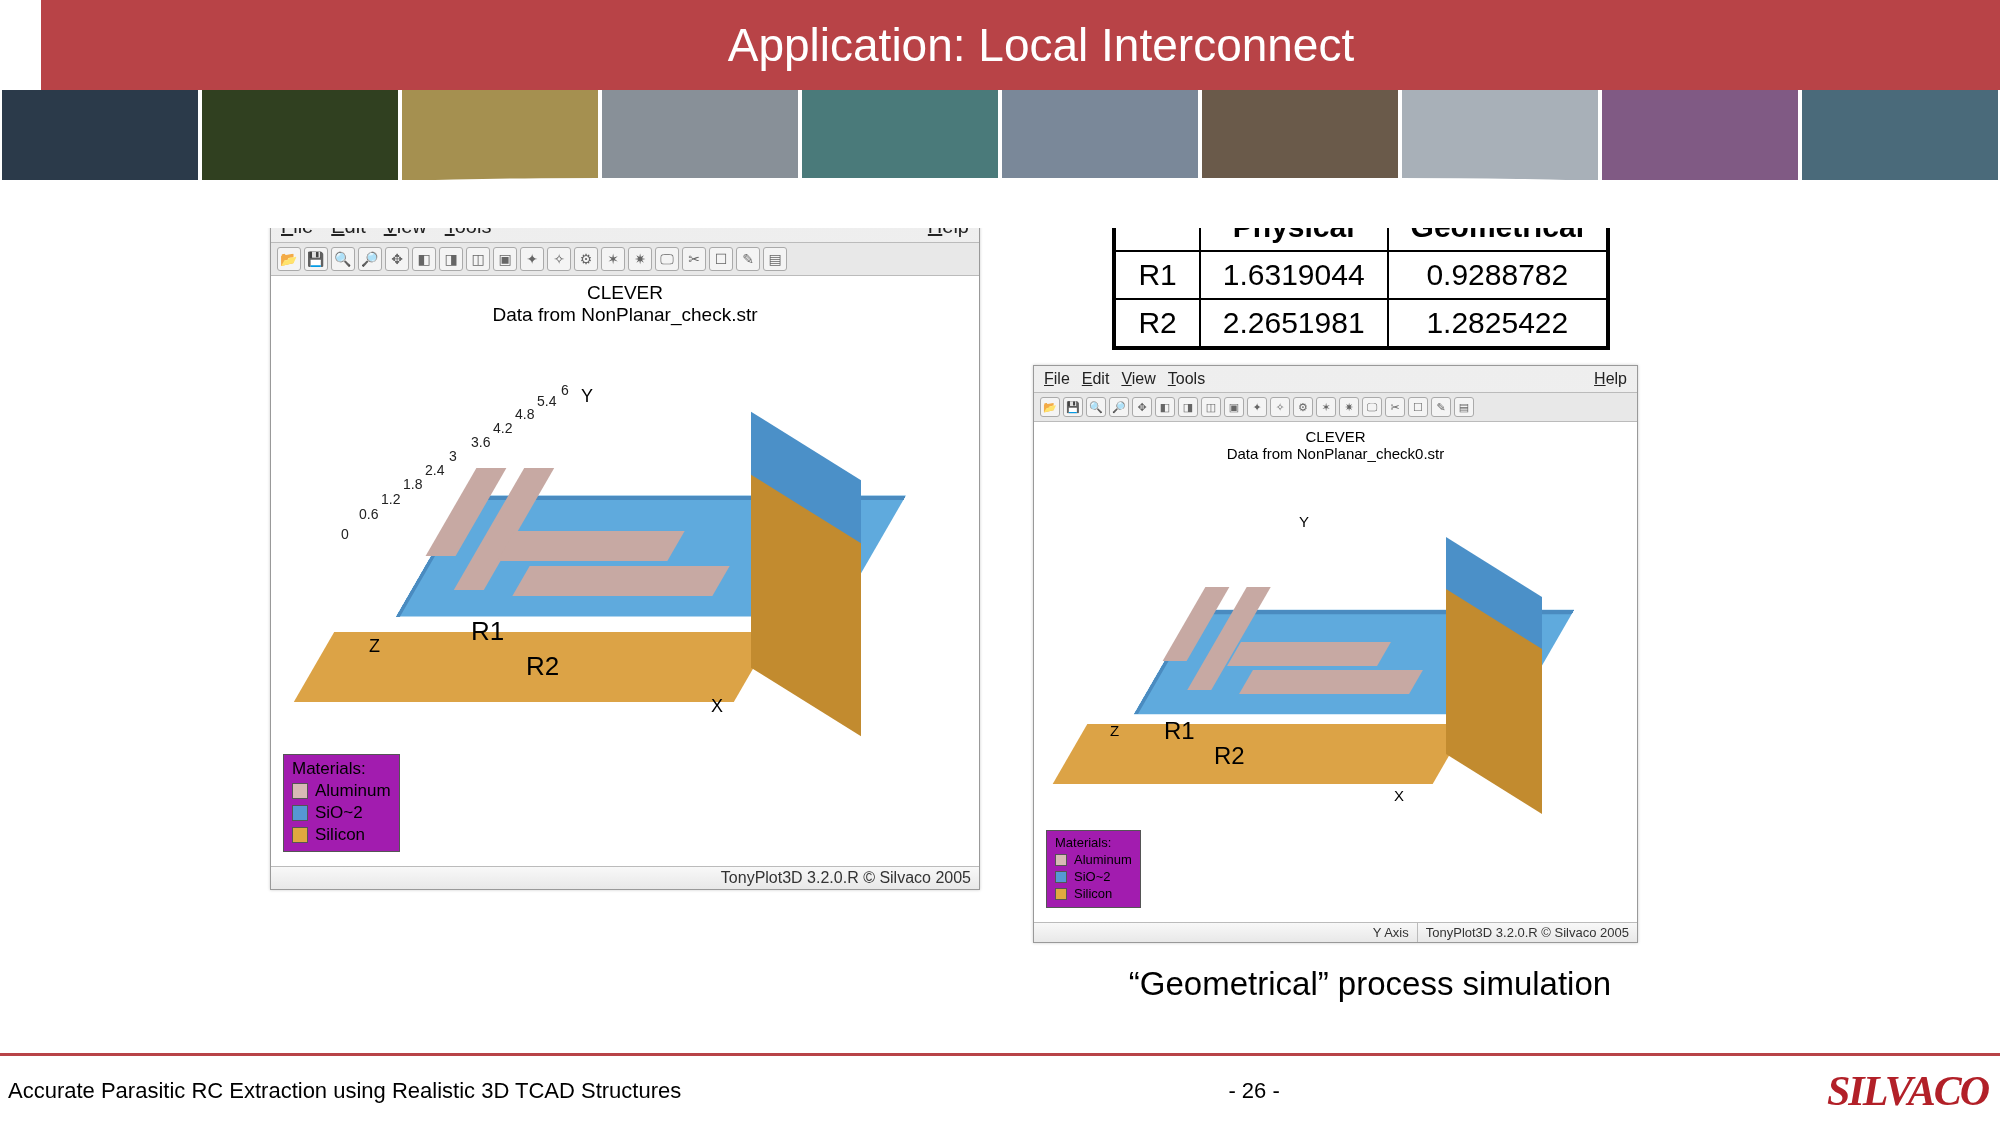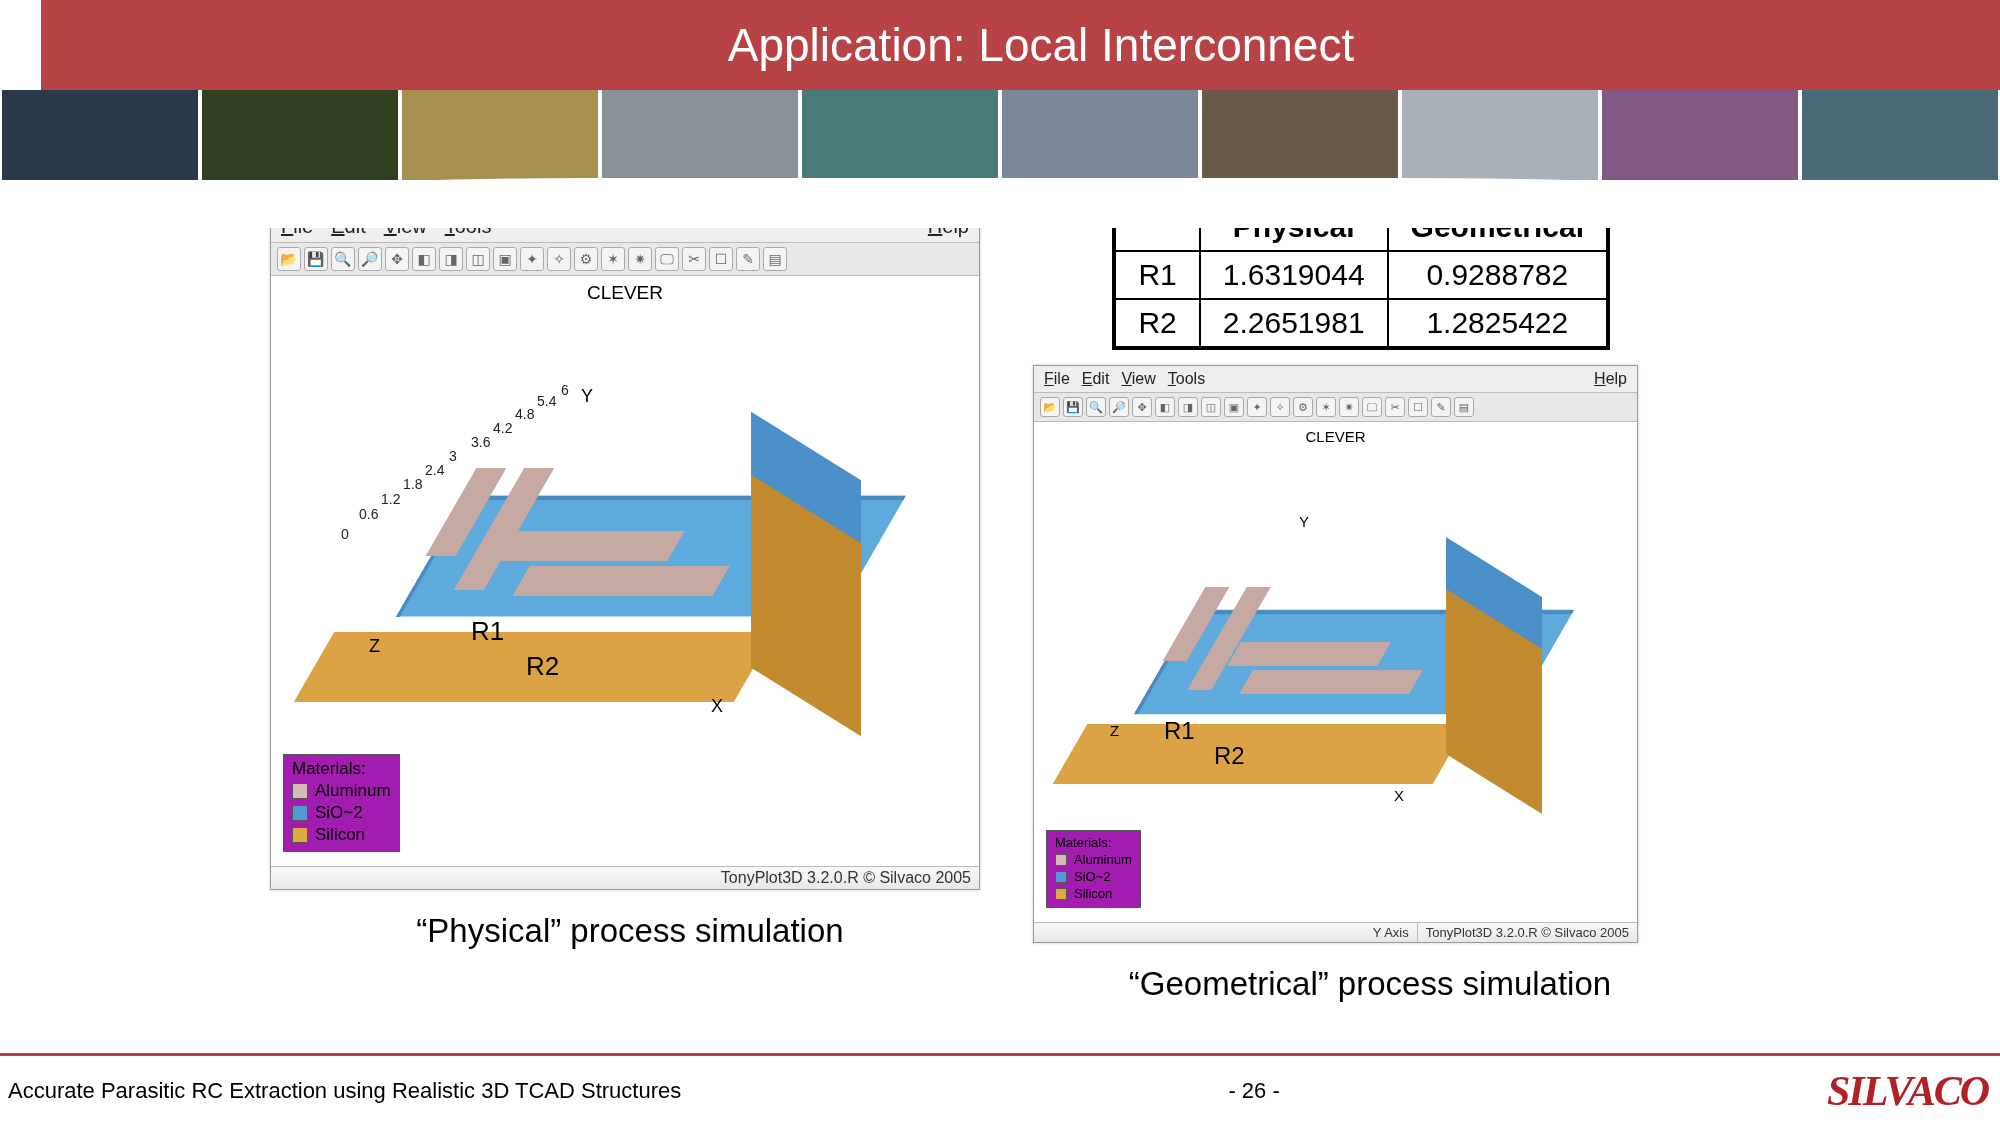--- a/index.html
+++ b/index.html
@@ -296,20 +296,21 @@
         <span class="tb">✷</span>
         <span class="tb">🖵</span>
         <span class="tb">✂</span>
         <span class="tb">☐</span>
         <span class="tb">✎</span>
         <span class="tb">▤</span>
       </div>
       <div class="plot-area">
         <div class="plot-titles">
           <div>CLEVER</div>
+          <div>Data from NonPlanar_check.str</div>
         </div>
         <div class="block">
           <div class="iso">
             <div class="slab-top"></div>
             <div class="slab-right-top"></div>
             <div class="slab-side"></div>
             <div class="slab-right"></div>
             <div class="trace t1v"></div>
             <div class="trace t2v"></div>
             <div class="trace t1"></div>
@@ -345,21 +346,20 @@
           <div class="row">
               <span class="swatch sw-sl"></span>
               <span>Silicon</span>
             </div>
         </div>
       </div>
       <div class="status-bar">
         <div class="cell">TonyPlot3D 3.2.0.R © Silvaco 2005</div>
       </div>
     </div>
-    <div class="caption">“Physical” process simulation</div>
   </div>
 
   <div class="right-col">
     <table class="data-table">
       <tbody>
           <tr>
         <th></th>
         <th>Physical</th>
         <th>Geometrical</th>
       </tr>
@@ -402,20 +402,21 @@
         <span class="tb">✷</span>
         <span class="tb">🖵</span>
         <span class="tb">✂</span>
         <span class="tb">☐</span>
         <span class="tb">✎</span>
         <span class="tb">▤</span>
       </div>
       <div class="plot-area">
         <div class="plot-titles">
           <div>CLEVER</div>
+          <div>Data from NonPlanar_check0.str</div>
         </div>
         <div class="block">
           <div class="iso">
             <div class="slab-top"></div>
             <div class="slab-right-top"></div>
             <div class="slab-side"></div>
             <div class="slab-right"></div>
             <div class="trace t1v"></div>
             <div class="trace t2v"></div>
             <div class="trace t1"></div>

